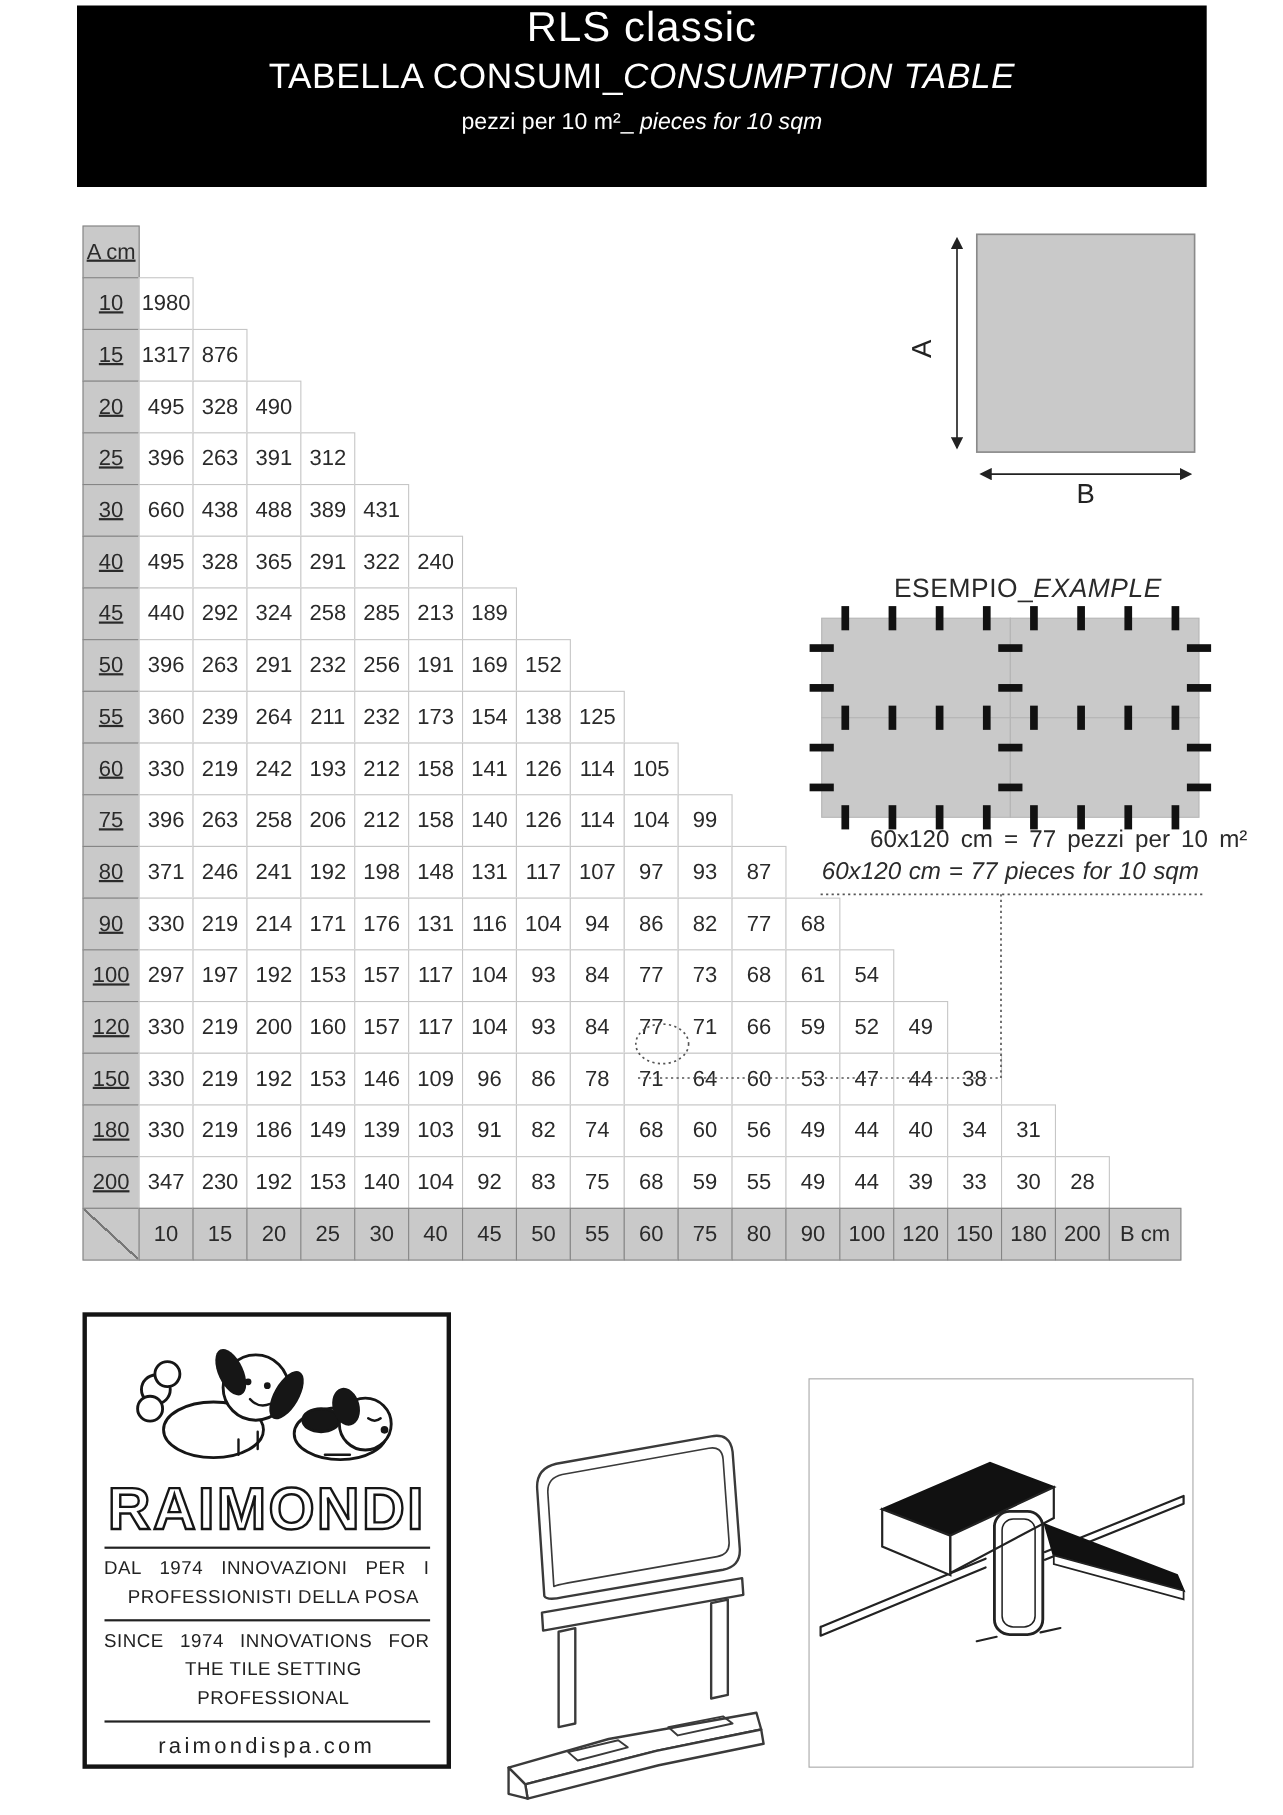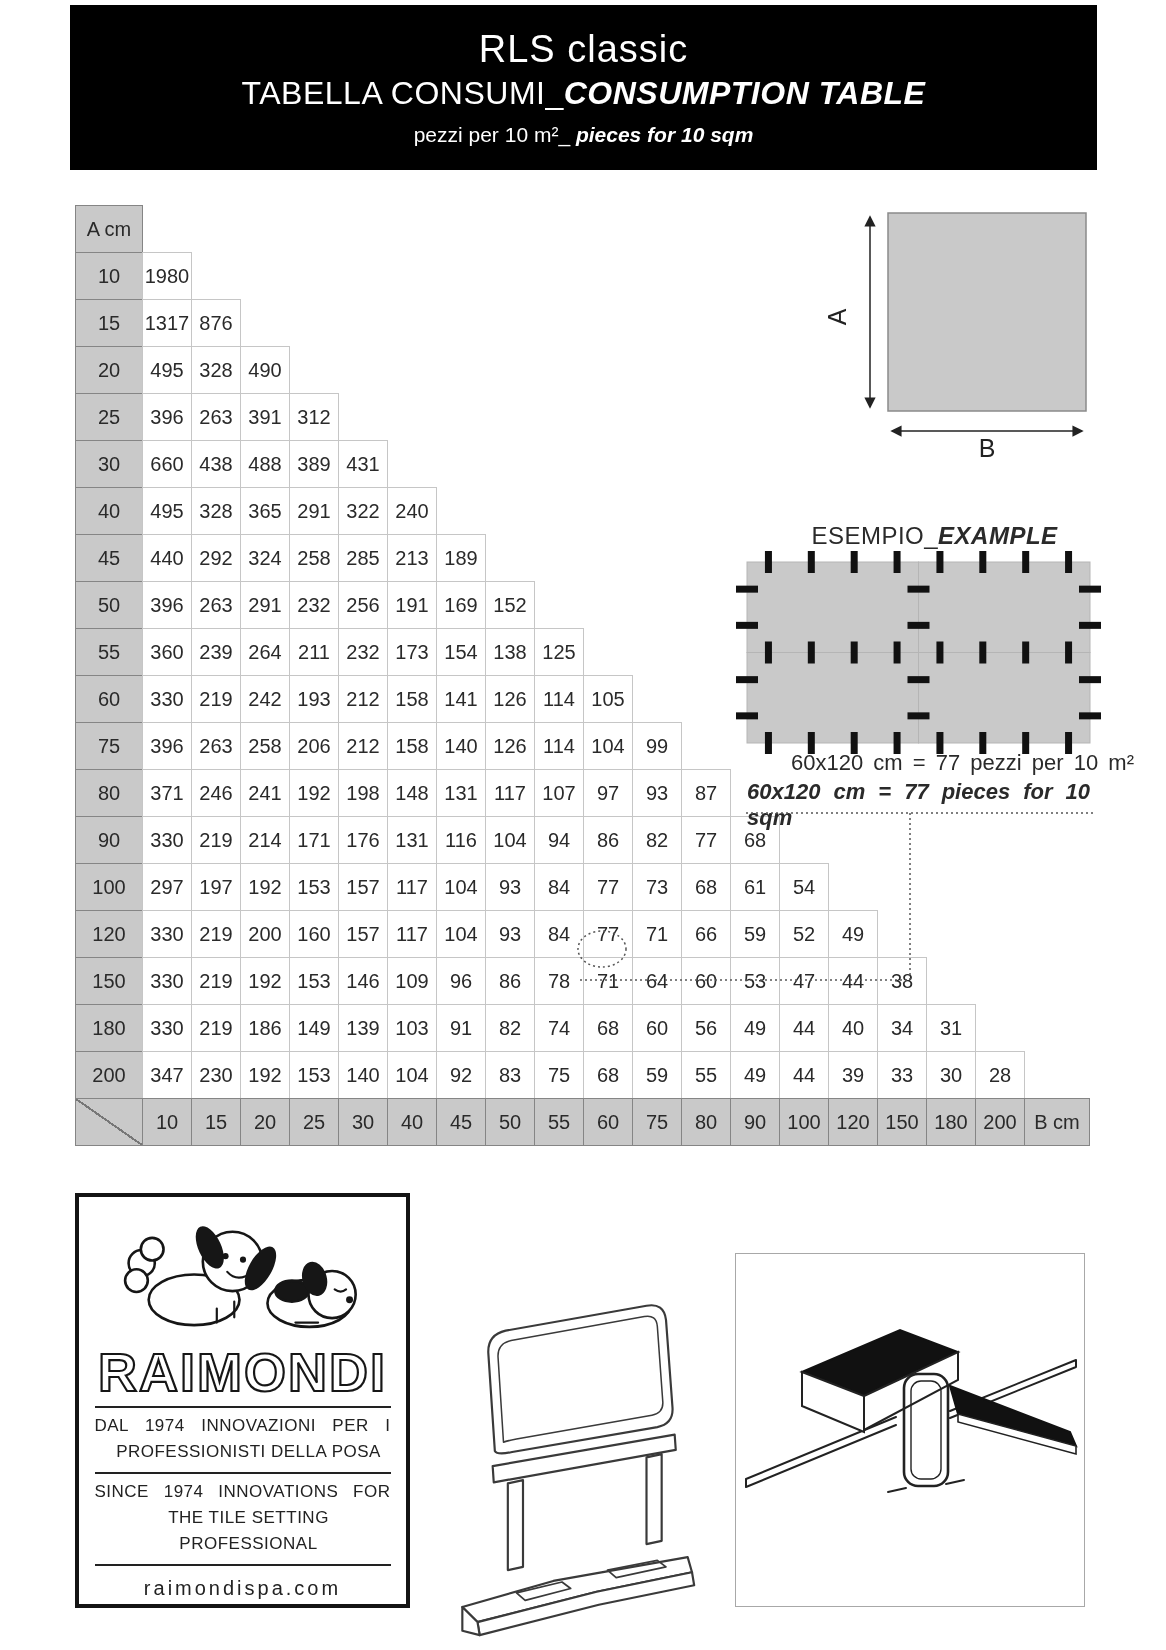--- a/index.html
+++ b/index.html
@@ -2,34 +2,34 @@
 <html><head>
 <meta charset="utf-8">
 <style>
   html,body{margin:0;padding:0;background:#ffffff;}
   body{width:1166px;height:1650px;position:relative;overflow:hidden;
        font-family:"Liberation Sans","DejaVu Sans",sans-serif;color:#2a2a2a;}
   .abs{position:absolute;}
 
   
   .banner{left:70px;top:5px;width:1027px;height:165px;background:#000;color:#fff;text-align:center;}
-  .banner .t1{padding-top:24px;font-size:38px;letter-spacing:1px;line-height:1.1;}
+  .banner .t1{font-size:38px;letter-spacing:1px;line-height:1.1;}
   .banner .t2{margin-top:4px;font-size:32px;letter-spacing:.5px;line-height:1.15;}
   .banner .t3{margin-top:11px;font-size:21px;}
-  .it{font-style:italic;font-weight:bold;}
+  .it{font-style:italic;}
 
   
   .tbl{left:75px;top:205px;}
   .trow{display:flex;}
   .trow + .trow{margin-top:-1px;}
   .tc{box-sizing:border-box;height:48px;display:flex;align-items:center;justify-content:center;
       font-size:20px;border:1px solid #c6c6c6;background:#fff;margin-left:-1px;flex:0 0 auto;}
   .tc:first-child{margin-left:0;}
   .hd{background:#c9c9c9;border-color:#858585;}
-  .w-rowhdr{width:68px;}
+  .w-rowhdr{width:52px;text-decoration:underline;}
   .w-data{width:50px;}
   .w-b{width:66px;}
   .diag{background-image:linear-gradient(to top right,rgba(0,0,0,0) calc(50% - 1px),
         #777 calc(50% - 1px),#777 calc(50% + 1px),rgba(0,0,0,0) calc(50% + 1px));}
 
   
   .ex-title{left:748px;top:522px;width:373px;text-align:center;font-size:24px;letter-spacing:.5px;}
   .ex-line{left:747px;width:343px;font-size:22px;text-align:justify;text-align-last:justify;}
   .ex-line1{top:750px;margin-left:44px;}
   .ex-line2{top:779px;}

